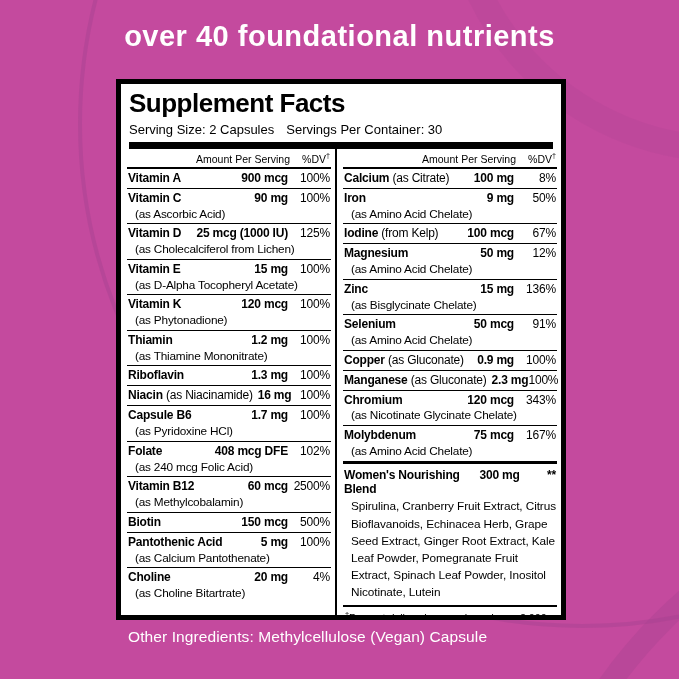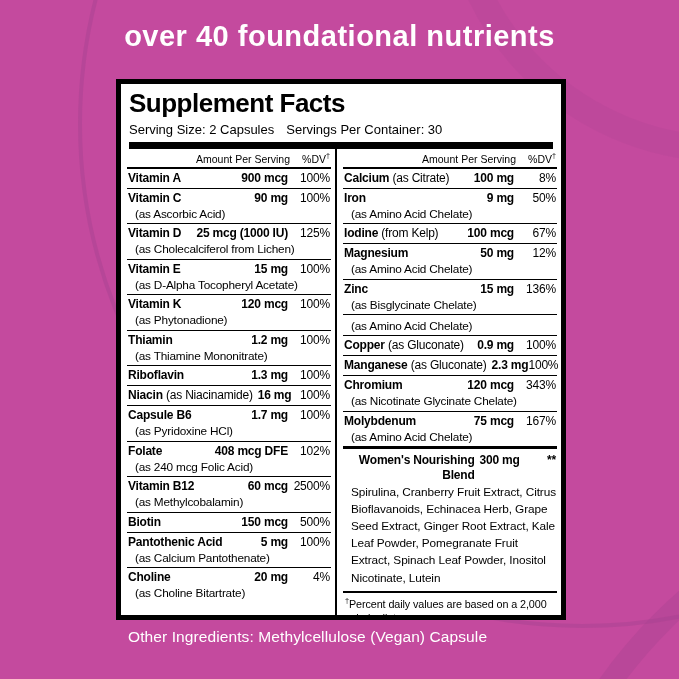--- a/index.html
+++ b/index.html
@@ -39,21 +39,21 @@
   .col-right{flex:1;}
 
   .col-hdr{display:flex;align-items:baseline;font-size:10.5px;padding:3px 1px 2px 1px;border-bottom:2.5px solid #000;}
   .col-hdr .fill{flex:1;}
   .col-hdr .dvh{width:40px;text-align:right;white-space:nowrap;}
   sup{font-size:.68em;}
 
   .sf-row{padding:2px 1px 2.5px 1px;}
   .sf-row + .sf-row{border-top:1px solid #000;}
   .row-main{display:flex;align-items:baseline;font-size:12px;line-height:1.2;letter-spacing:-.2px;}
-  .nm{font-weight:700;white-space:nowrap;text-align:right;}
+  .nm{font-weight:700;white-space:nowrap;}
   .nm .note{font-weight:400;}
   .fill{flex:1;min-width:2px;}
   .amt{font-weight:700;white-space:nowrap;margin-left:3px;}
   .dv{width:42px;text-align:right;white-space:nowrap;font-weight:400;}
   .sub{font-weight:400;font-size:11.8px;line-height:1.2;padding:1.5px 0 0 7px;letter-spacing:-.2px;}
 
   .blend{border-top:3px solid #000;padding:4px 1px 4px 1px;}
   .blend .row-main{align-items:flex-start;}
   .blend .nm{white-space:normal;font-weight:700;}
   .blend .dv{font-weight:700;}
@@ -262,20 +262,26 @@
           <div class="sf-row">
             <div class="row-main">
               <span class="nm">Zinc</span>
               <span class="fill"></span>
               <span class="amt">15 mg</span>
               <span class="dv">136%</span>
             </div>
             <div class="sub">(as Bisglycinate Chelate)</div>
           </div>
           <div class="sf-row">
+            <div class="row-main">
+              <span class="nm">Selenium</span>
+              <span class="fill"></span>
+              <span class="amt">50 mcg</span>
+              <span class="dv">91%</span>
+            </div>
             <div class="sub">(as Amino Acid Chelate)</div>
           </div>
           <div class="sf-row">
             <div class="row-main">
               <span class="nm">Copper<span class="note"> (as Gluconate)</span></span>
               <span class="fill"></span>
               <span class="amt">0.9 mg</span>
               <span class="dv">100%</span>
             </div>
           </div>

